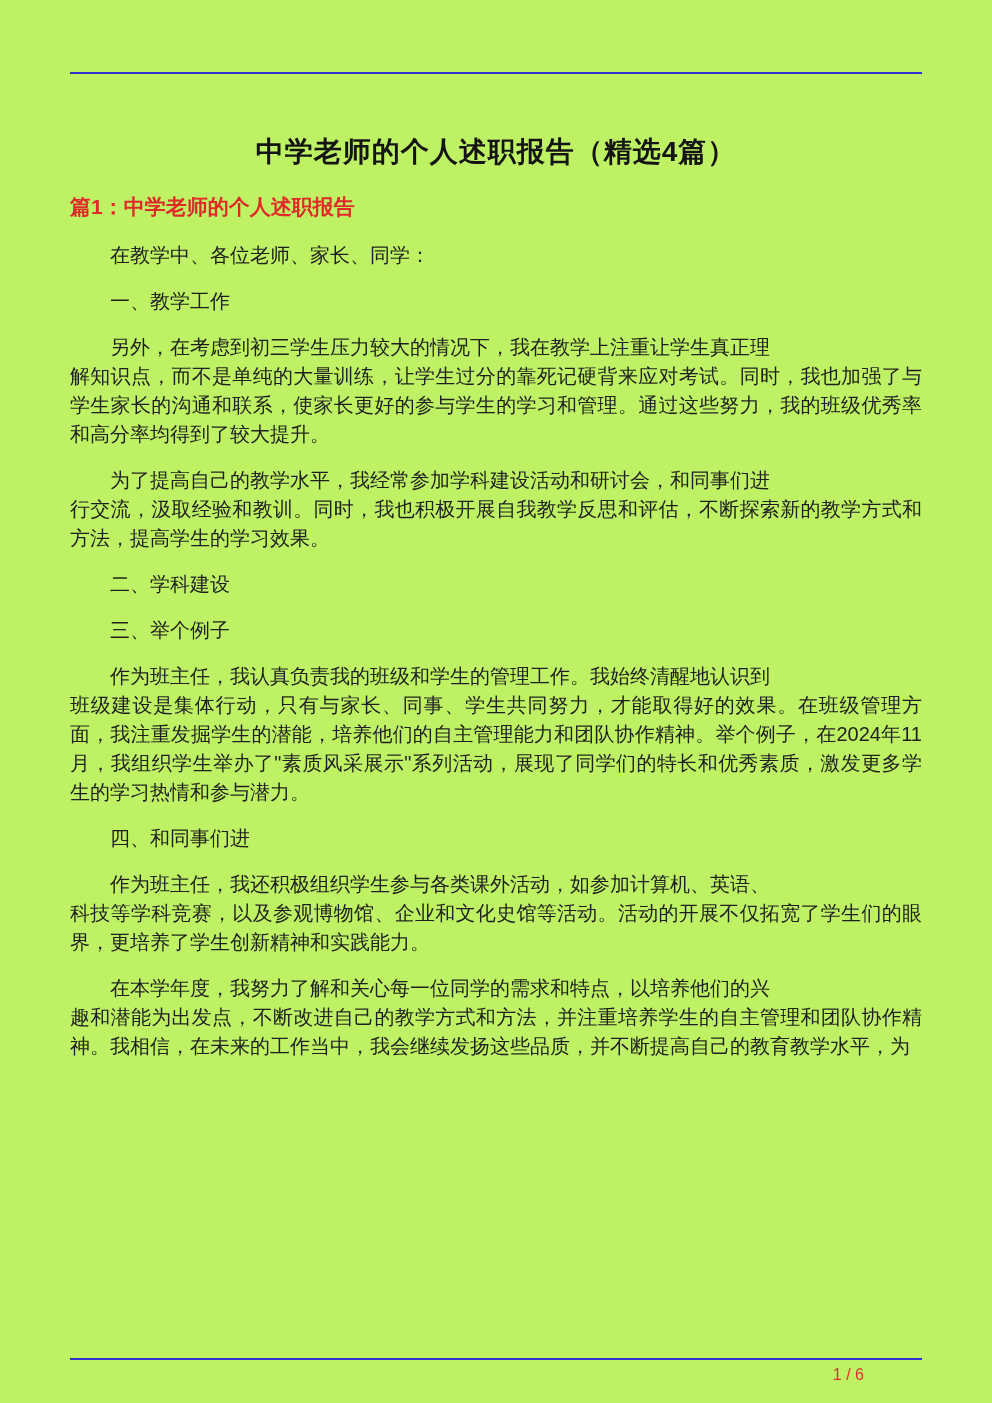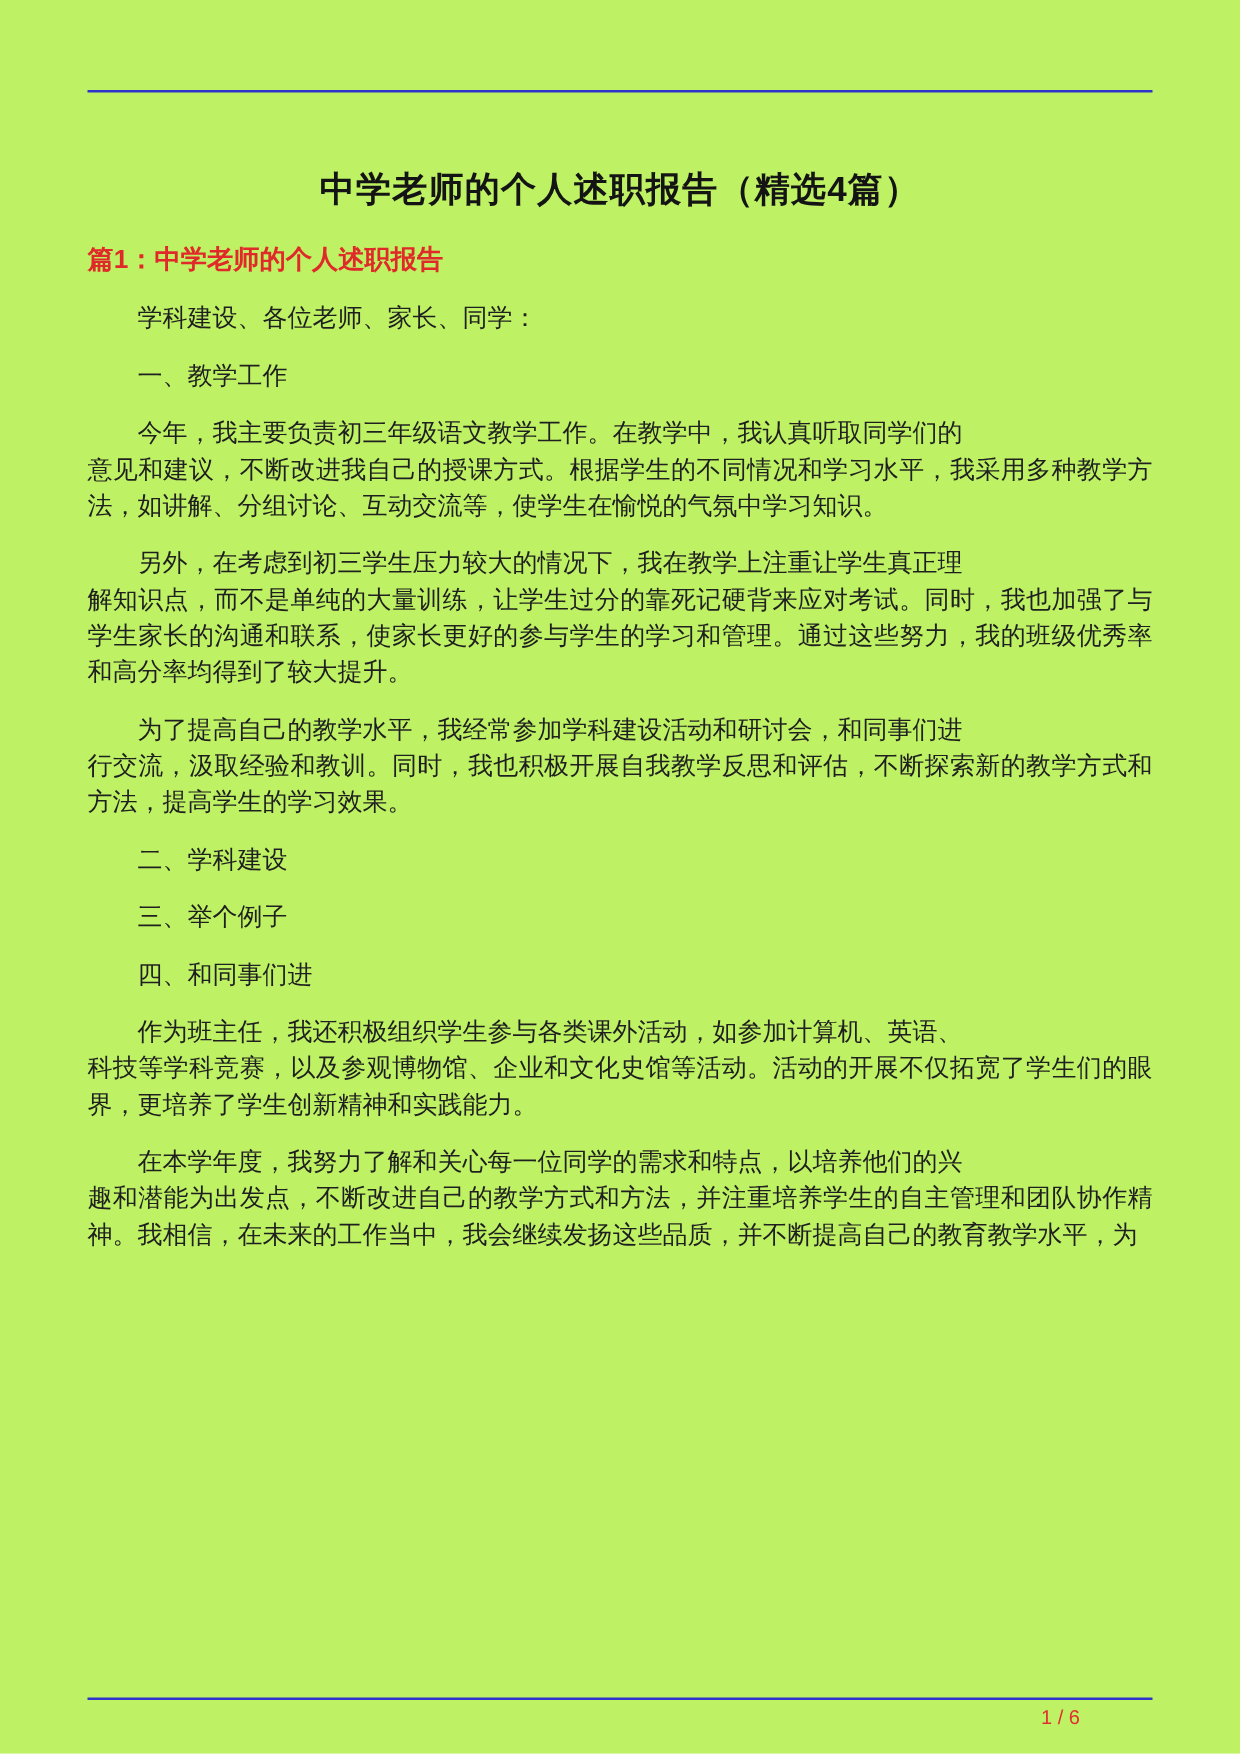--- a/index.html
+++ b/index.html
@@ -71,30 +71,30 @@
 
 <div class="page">
 
   <div class="rule rule-top"></div>
 
   <h1 class="doc-title">中学老师的个人述职报告（精选4篇）</h1>
 
   <h2 class="section-heading">篇1：中学老师的个人述职报告</h2>
 
   <div class="doc-body">
-    <p>学科建设、各位老师、家长、同学：</p>
+    <p>在教学中、各位老师、家长、同学：</p>
     <p>一、教学工作</p>
-    <p>今年，我主要负责初三年级语文教学工作。在教学中，我认真听取同学们的
-意见和建议，不断改进我自己的授课方式。根据学生的不同情况和学习水平，我采用多种教学方法，如讲解、分组讨论、互动交流等，使学生在愉悦的气氛中学习知识。</p>
     <p>另外，在考虑到初三学生压力较大的情况下，我在教学上注重让学生真正理
 解知识点，而不是单纯的大量训练，让学生过分的靠死记硬背来应对考试。同时，我也加强了与学生家长的沟通和联系，使家长更好的参与学生的学习和管理。通过这些努力，我的班级优秀率和高分率均得到了较大提升。</p>
     <p>为了提高自己的教学水平，我经常参加学科建设活动和研讨会，和同事们进
 行交流，汲取经验和教训。同时，我也积极开展自我教学反思和评估，不断探索新的教学方式和方法，提高学生的学习效果。</p>
     <p>二、学科建设</p>
     <p>三、举个例子</p>
+    <p>作为班主任，我认真负责我的班级和学生的管理工作。我始终清醒地认识到
+班级建设是集体行动，只有与家长、同事、学生共同努力，才能取得好的效果。在班级管理方面，我注重发掘学生的潜能，培养他们的自主管理能力和团队协作精神。举个例子，在2024年11月，我组织学生举办了"素质风采展示"系列活动，展现了同学们的特长和优秀素质，激发更多学生的学习热情和参与潜力。</p>
     <p>四、和同事们进</p>
     <p>作为班主任，我还积极组织学生参与各类课外活动，如参加计算机、英语、
 科技等学科竞赛，以及参观博物馆、企业和文化史馆等活动。活动的开展不仅拓宽了学生们的眼界，更培养了学生创新精神和实践能力。</p>
     <p>在本学年度，我努力了解和关心每一位同学的需求和特点，以培养他们的兴
 趣和潜能为出发点，不断改进自己的教学方式和方法，并注重培养学生的自主管理和团队协作精神。我相信，在未来的工作当中，我会继续发扬这些品质，并不断提高自己的教育教学水平，为</p>
   </div>
 
   <div class="rule rule-bottom"></div>
 
   <div class="page-number">1 / 6</div>

